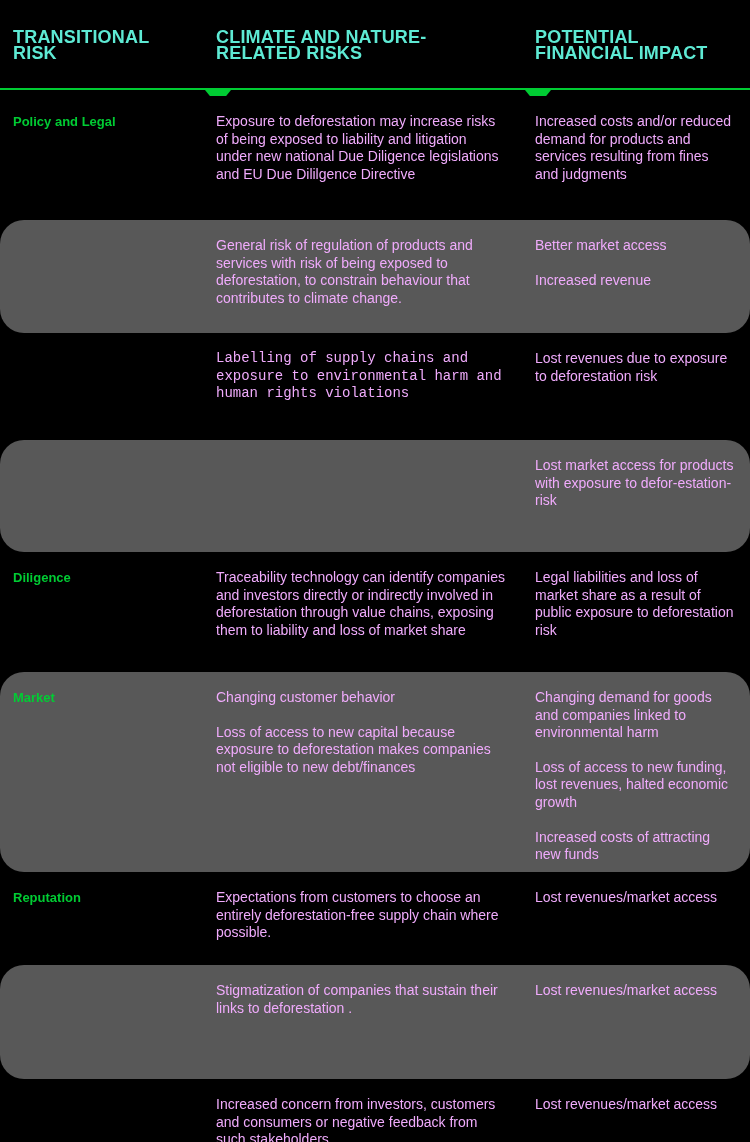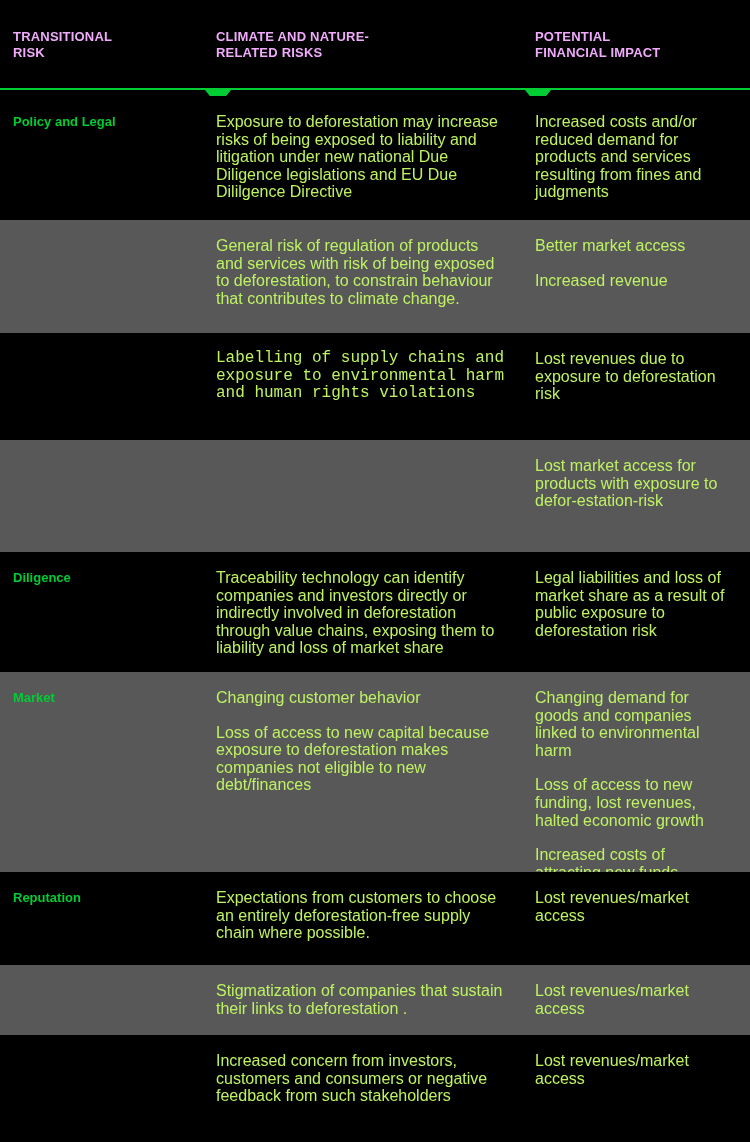--- a/index.html
+++ b/index.html
@@ -22,23 +22,23 @@
 
   
   .header {
     position: relative;
     height: 96px;
     background: #000000;
   }
   .head-cell {
     position: absolute;
     top: 29px;
-    color: #f0abfc;
+    color: #5eead4;
     font-weight: bold;
-    font-size: 13px;
+    font-size: 18px;
     letter-spacing: 0.2px;
     line-height: 16px;
     text-transform: uppercase;
   }
   .head-c1 { left: 13px;  width: 190px; }
   .head-c2 { left: 216px; width: 300px; }
   .head-c3 { left: 535px; width: 205px; }
 
   .rule {
     position: absolute;
@@ -61,39 +61,39 @@
   .marker-2 { left: 525px; }
 
   
   .row {
     position: relative;
     display: block;
     width: 750px;
     box-sizing: border-box;
   }
   .row.dark  { background: #000000; }
-  .row.light { background: #585858; }
+  .row.light { background: #585858; border-radius: 24px; }
 
   .cell {
     position: absolute;
     box-sizing: border-box;
   }
   .c1 { left: 13px;  width: 195px; }
   .c2 { left: 216px; width: 290px; }
   .c3 { left: 535px; width: 200px; }
 
   .cat {
     color: #00cc33;
     font-weight: bold;
     font-size: 13px;
     line-height: 16px;
   }
   .body-text {
-    color: #bef264;
-    font-size: 16px;
+    color: #f0abfc;
+    font-size: 14px;
     line-height: 17.6px;
   }
   .body-text p {
     margin: 0 0 17px 0;
   }
   .body-text p:last-child {
     margin-bottom: 0;
   }
 </style>
 </head>
@@ -177,21 +177,21 @@
       </div>
       <div class="row dark" style="height: 93px;">
         <div class="cell c1 cat" style="top: 18px;">Reputation</div>
         <div class="cell c2 body-text" style="top: 17px;">
           <p>Expectations from customers to choose an entirely deforestation-free supply chain where possible.</p>
         </div>
         <div class="cell c3 body-text" style="top: 17px;">
           <p>Lost revenues/market access</p>
         </div>
       </div>
-      <div class="row light" style="height: 70px;">
+      <div class="row light" style="height: 114px;">
         <div class="cell c1 cat" style="top: 18px;"></div>
         <div class="cell c2 body-text" style="top: 17px;">
           <p>Stigmatization of companies that sustain their links to deforestation .</p>
         </div>
         <div class="cell c3 body-text" style="top: 17px;">
           <p>Lost revenues/market access</p>
         </div>
       </div>
       <div class="row dark" style="height: 97px;">
         <div class="cell c1 cat" style="top: 18px;"></div>

